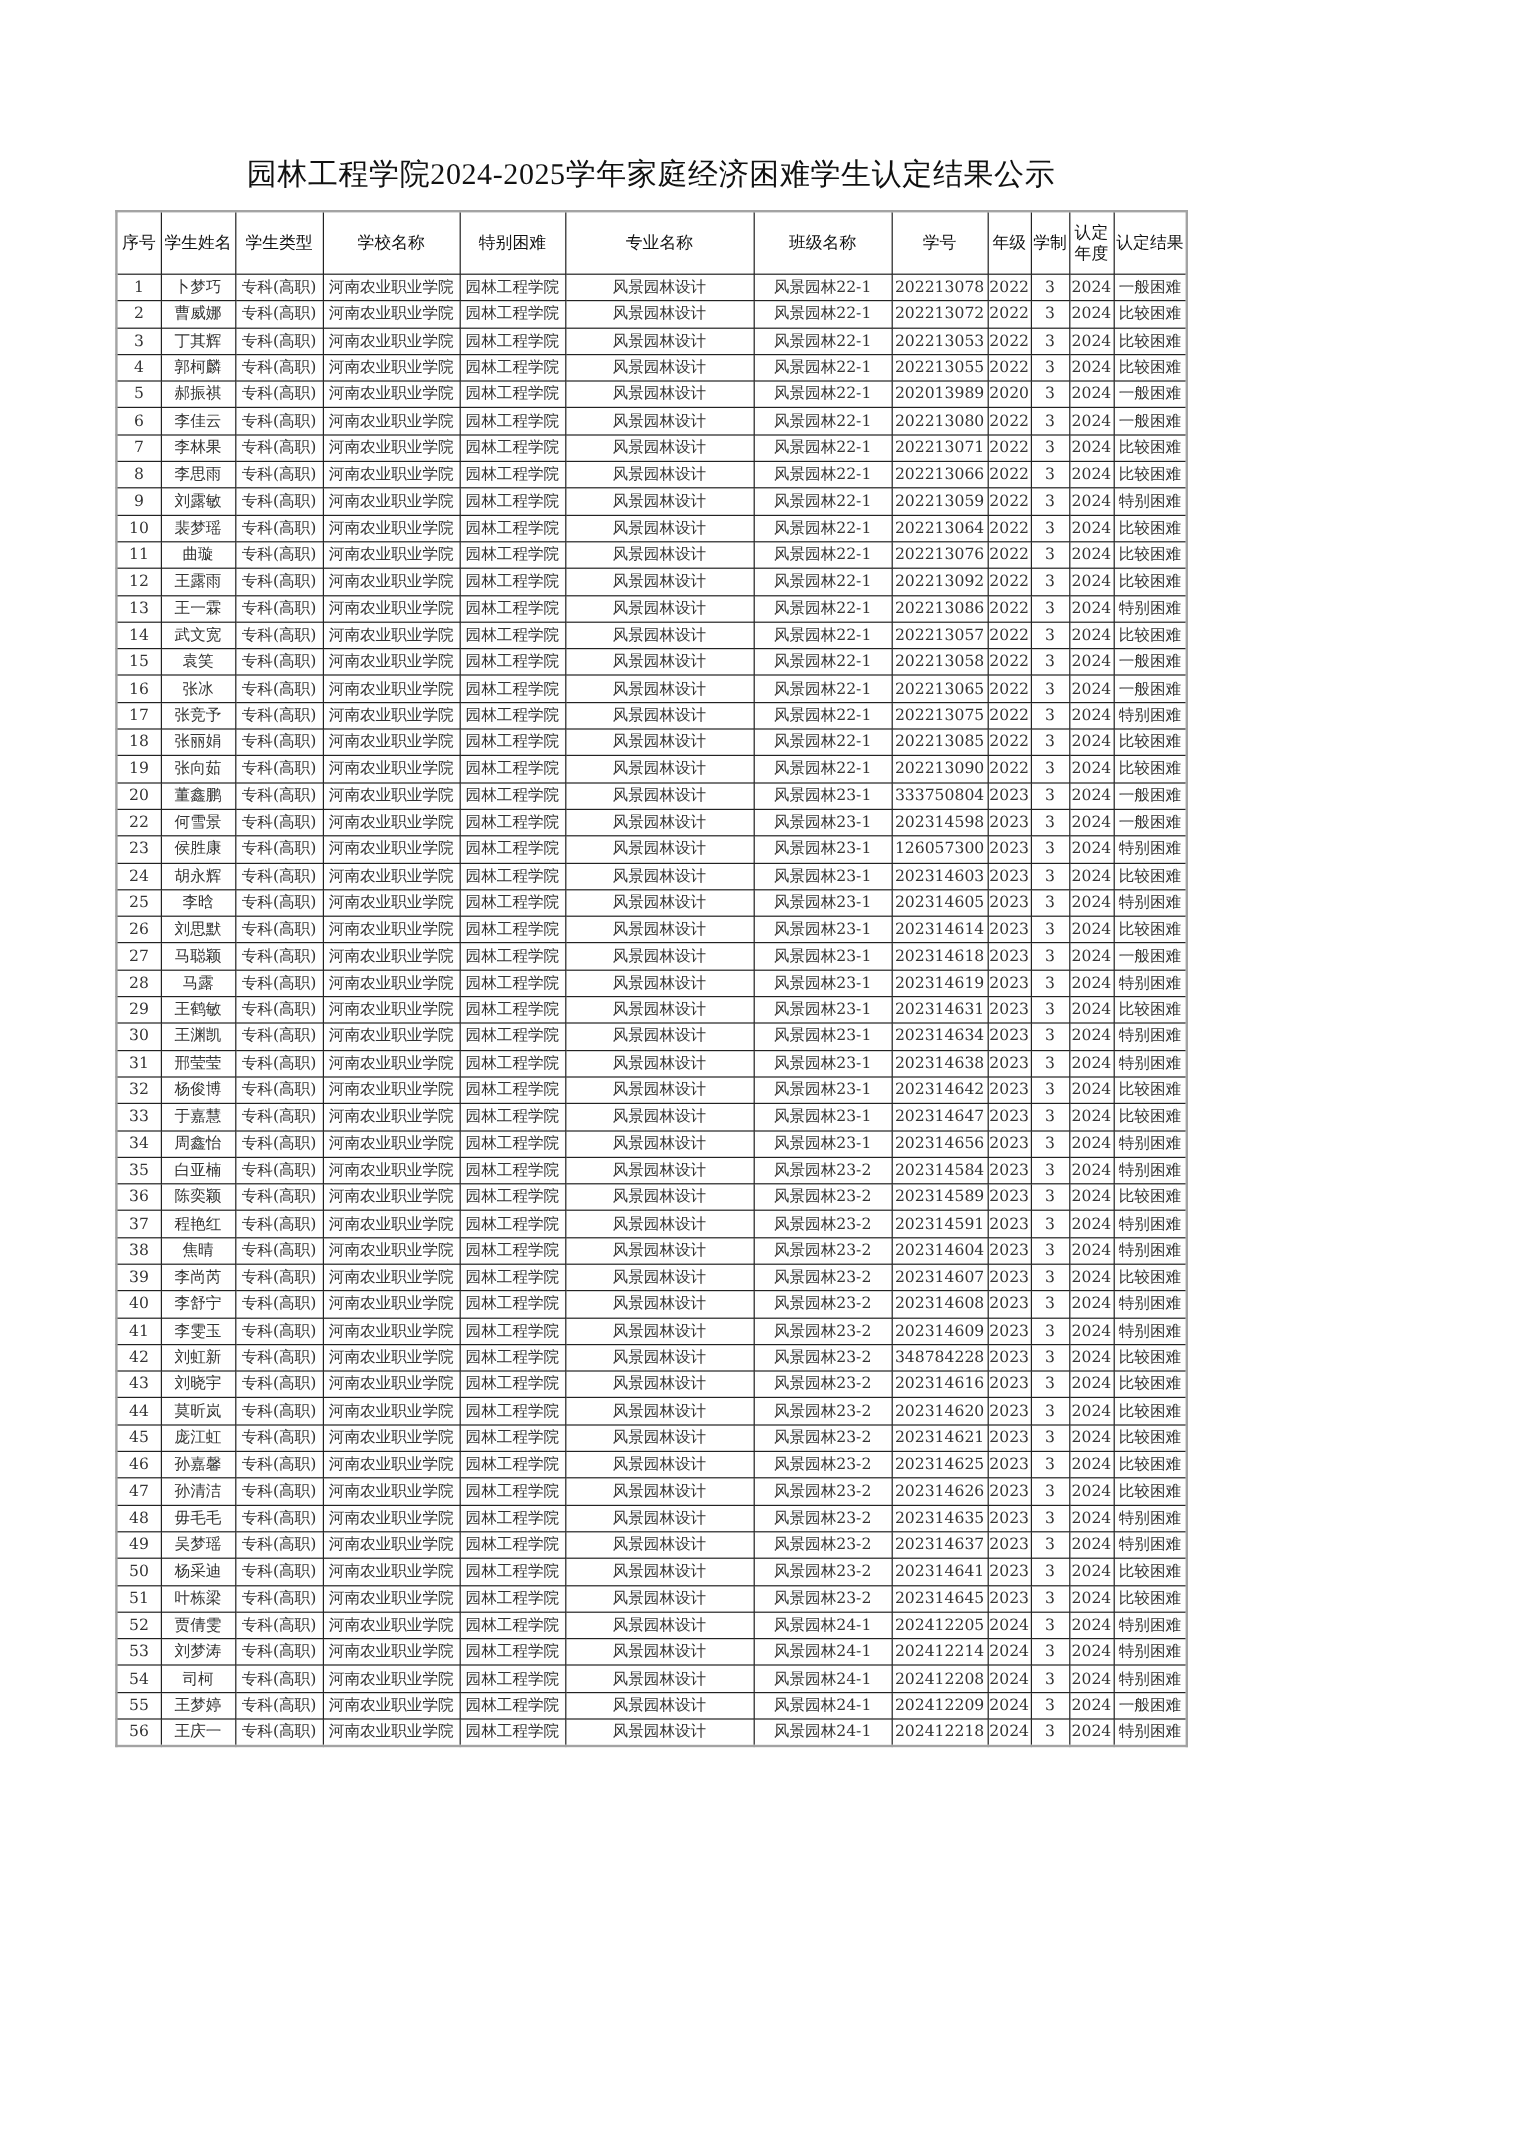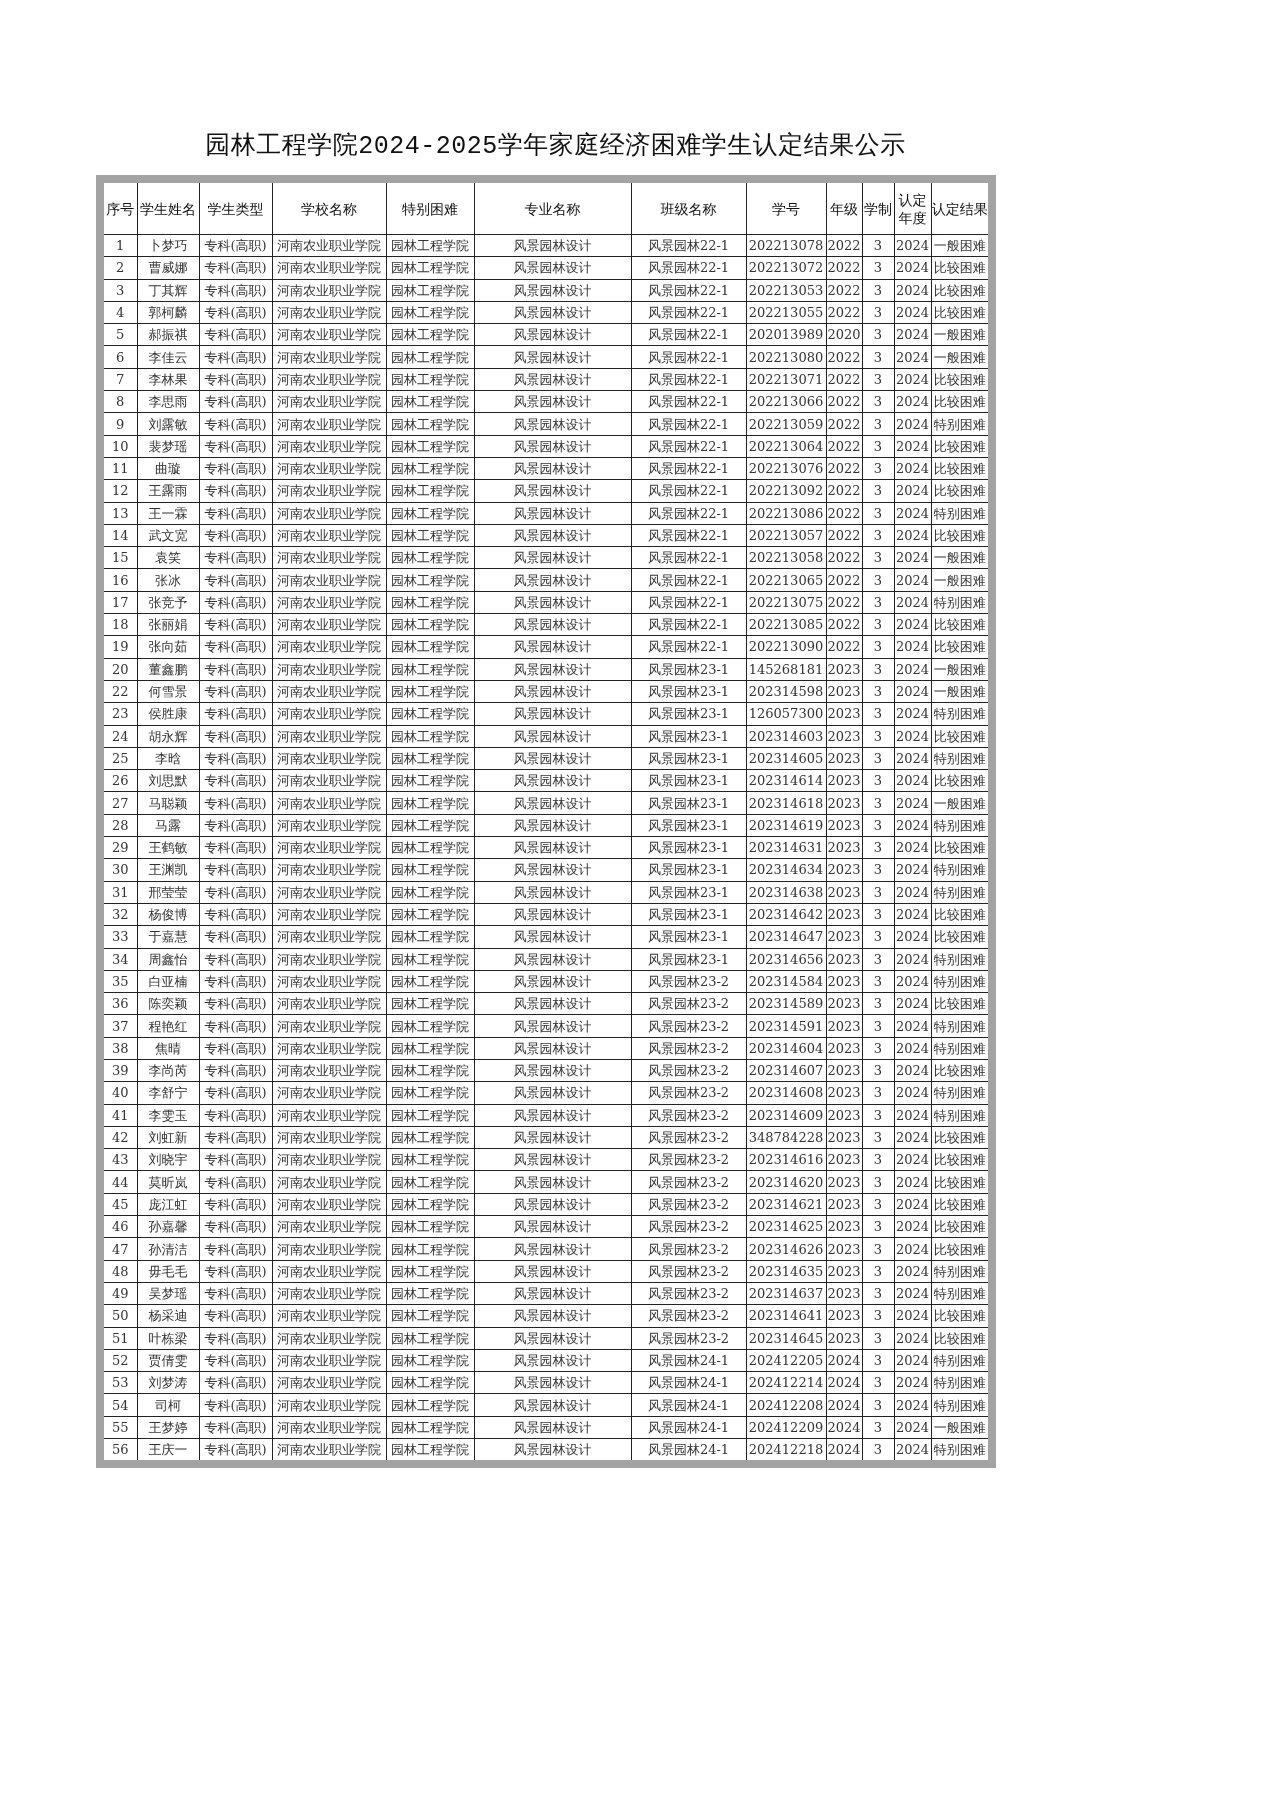--- a/index.html
+++ b/index.html
@@ -1,22 +1,22 @@
 <!DOCTYPE html>
 <html><head>
 <meta charset="utf-8">
 <style>
   html, body { margin: 0; padding: 0; background: #ffffff; }
   body { width: 1267px; height: 1793px; position: relative; overflow: hidden;
          font-family: "DejaVu Serif", "Liberation Serif", serif; color: #222; }
   .title { position: absolute; left: 0; top: 128px; width: 1085px; text-align: center;
-           font-family: Liberation Mono, monospace; font-size: 25px;
-           letter-spacing: 0.5px; color: #111; padding-left: 13px; }
+           font-family: Liberation Serif, serif; font-size: 25px;
+           letter-spacing: 0.5px; color: #111; }
   table { position: absolute; left: 96px; top: 175px; border-collapse: collapse;
-          table-layout: fixed; border: 8px solid #a3a3a3; }
+          table-layout: fixed; border: 2px solid #a3a3a3; }
   th, td { border: 1px solid #222; padding: 0; text-align: center; white-space: nowrap;
            overflow: hidden; }
   th { font-family: "DejaVu Sans", "Liberation Sans", sans-serif; font-weight: normal;
        font-size: 14px; height: 51px; line-height: 18px; color: #111; white-space: normal; }
   td { font-size: 13px; height: 21.3px; line-height: 21px; color: #333; }
 </style>
 </head>
 <body>
 
 <div class="title">园林工程学院2024-2025学年家庭经济困难学生认定结果公示</div>
@@ -320,21 +320,21 @@
         <td>比较困难</td>
       </tr>
       <tr>
         <td>20</td>
         <td>董鑫鹏</td>
         <td>专科(高职)</td>
         <td>河南农业职业学院</td>
         <td>园林工程学院</td>
         <td>风景园林设计</td>
         <td>风景园林23-1</td>
-        <td>145268181</td>
+        <td>333750804</td>
         <td>2023</td>
         <td>3</td>
         <td>2024</td>
         <td>一般困难</td>
       </tr>
       <tr>
         <td>22</td>
         <td>何雪景</td>
         <td>专科(高职)</td>
         <td>河南农业职业学院</td>

